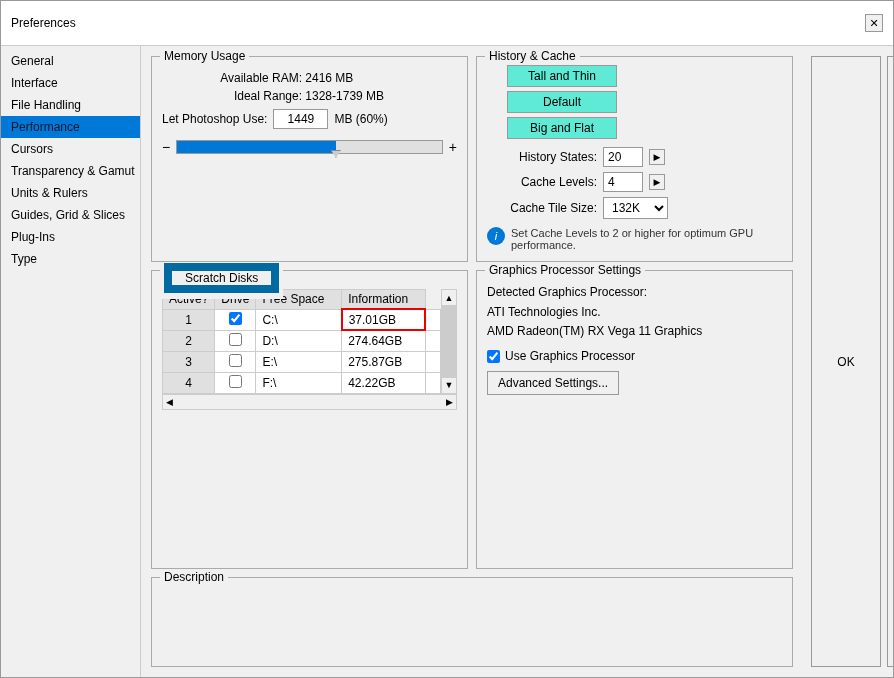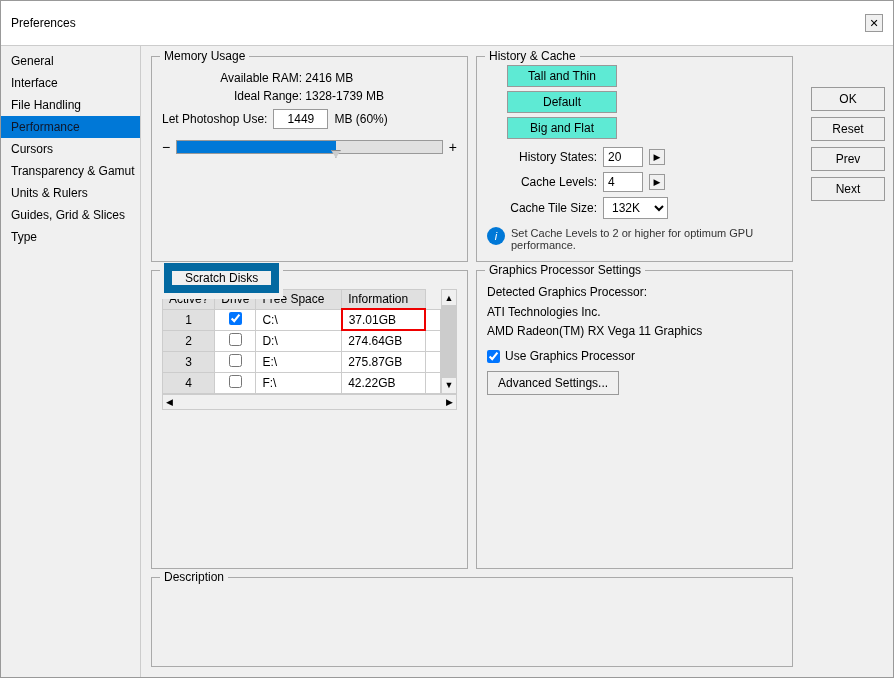--- a/index.html
+++ b/index.html
@@ -78,26 +78,25 @@
       flex: 1;
       padding: 10px;
       overflow-y: auto;
       display: flex;
       flex-direction: column;
       gap: 8px;
     }
     
     .right-buttons {
       display: flex;
-      flex-direction: column;
+      flex-direction: row;
       gap: 6px;
-      padding: 2px 8px;
+      padding: 10px 8px;
       width: 90px;
       flex-shrink: 0;
-      margin-top: 39px;
     }
     .btn {
       padding: 4px 8px;
       background: #f0f0f0;
       border: 1px solid #999;
       cursor: pointer;
       font-size: 12px;
       text-align: center;
       min-width: 70px;
     }
@@ -376,20 +375,21 @@
 
     <div class="sidebar">
       <div class="sidebar-item">General</div>
       <div class="sidebar-item">Interface</div>
       <div class="sidebar-item">File Handling</div>
       <div class="sidebar-item active">Performance</div>
       <div class="sidebar-item">Cursors</div>
       <div class="sidebar-item">Transparency &amp; Gamut</div>
       <div class="sidebar-item">Units &amp; Rulers</div>
       <div class="sidebar-item">Guides, Grid &amp; Slices</div>
+      <div class="sidebar-item">Plug-Ins</div>
       <div class="sidebar-item">Type</div>
     </div>
 
     <div class="main-content">
 
       <div class="row-flex">
 
         <div class="section-box memory-section">
           <span class="section-title">Memory Usage</span>
           <div style="margin-top:6px;">

